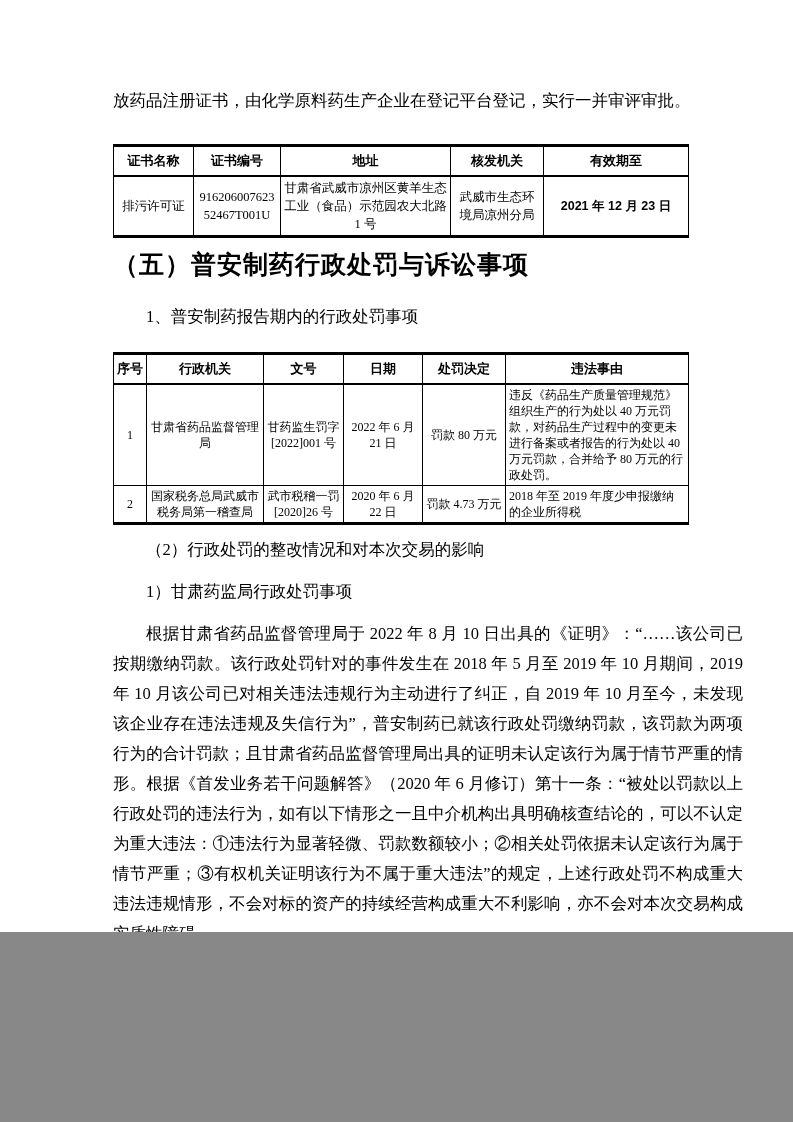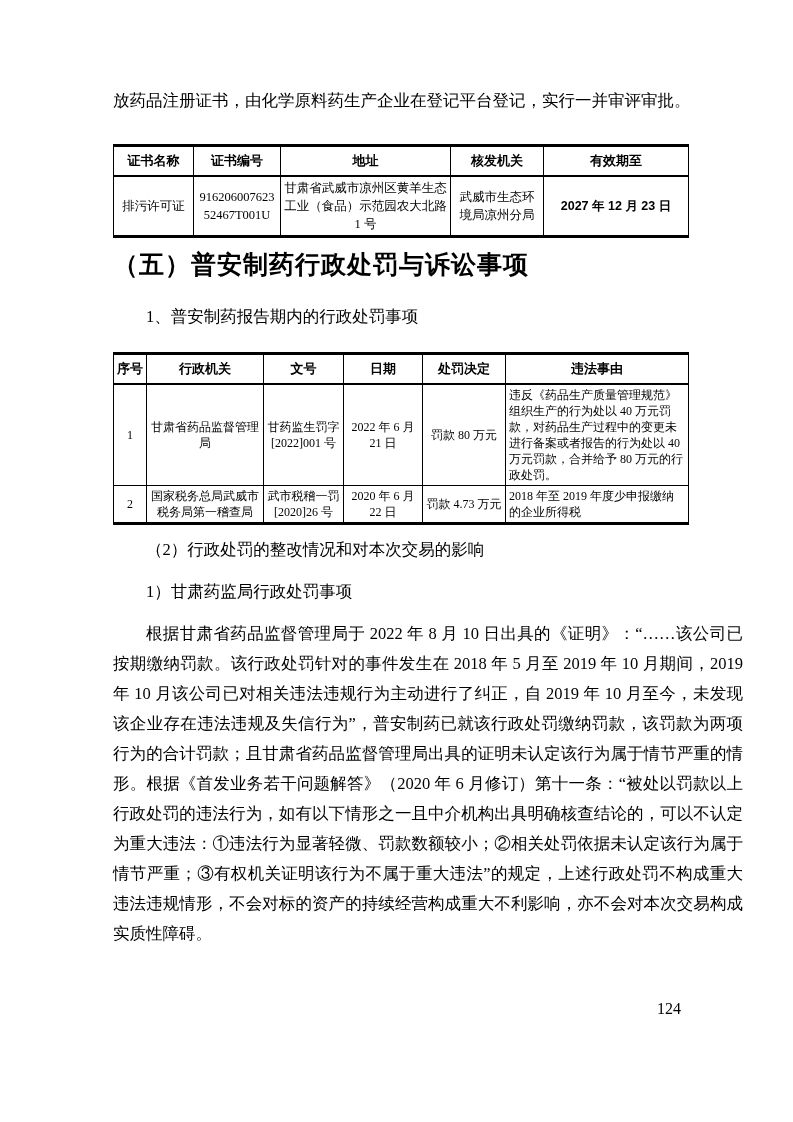--- a/index.html
+++ b/index.html
@@ -1,19 +1,19 @@
 <!DOCTYPE html>
 <html><head>
 <meta charset="utf-8">
 <style>
   html, body { margin: 0; padding: 0; background: #888; }
   .page {
     position: relative;
     width: 793px;
-    height: 1122px;
+    height: 932px;
     margin: 0 auto;
     background: #ffffff;
     box-sizing: border-box;
     padding: 90px 50px 0 113px;
     font-family: "Liberation Serif", "DejaVu Serif", serif;
     color: #000;
     overflow: hidden;
   }
   .body-line {
     margin: 0;
@@ -107,21 +107,21 @@
         <th>核发机关</th>
         <th>有效期至</th>
       </tr>
     </thead>
     <tbody>
       <tr>
         <td>排污许可证</td>
         <td class="break-all">91620600762352467T001U</td>
         <td>甘肃省武威市凉州区黄羊生态工业（食品）示范园农大北路 1 号</td>
         <td>武威市生态环境局凉州分局</td>
-        <td class="cell-bold">2027 年 12 月 23 日</td>
+        <td class="cell-bold">2021 年 12 月 23 日</td>
       </tr>
     </tbody>
   </table>
 
   <h2 class="section-title">（五）普安制药行政处罚与诉讼事项</h2>
 
   <p class="body-line indent item-1">1、普安制药报告期内的行政处罚事项</p>
 
 
   <table class="penalty-table">

